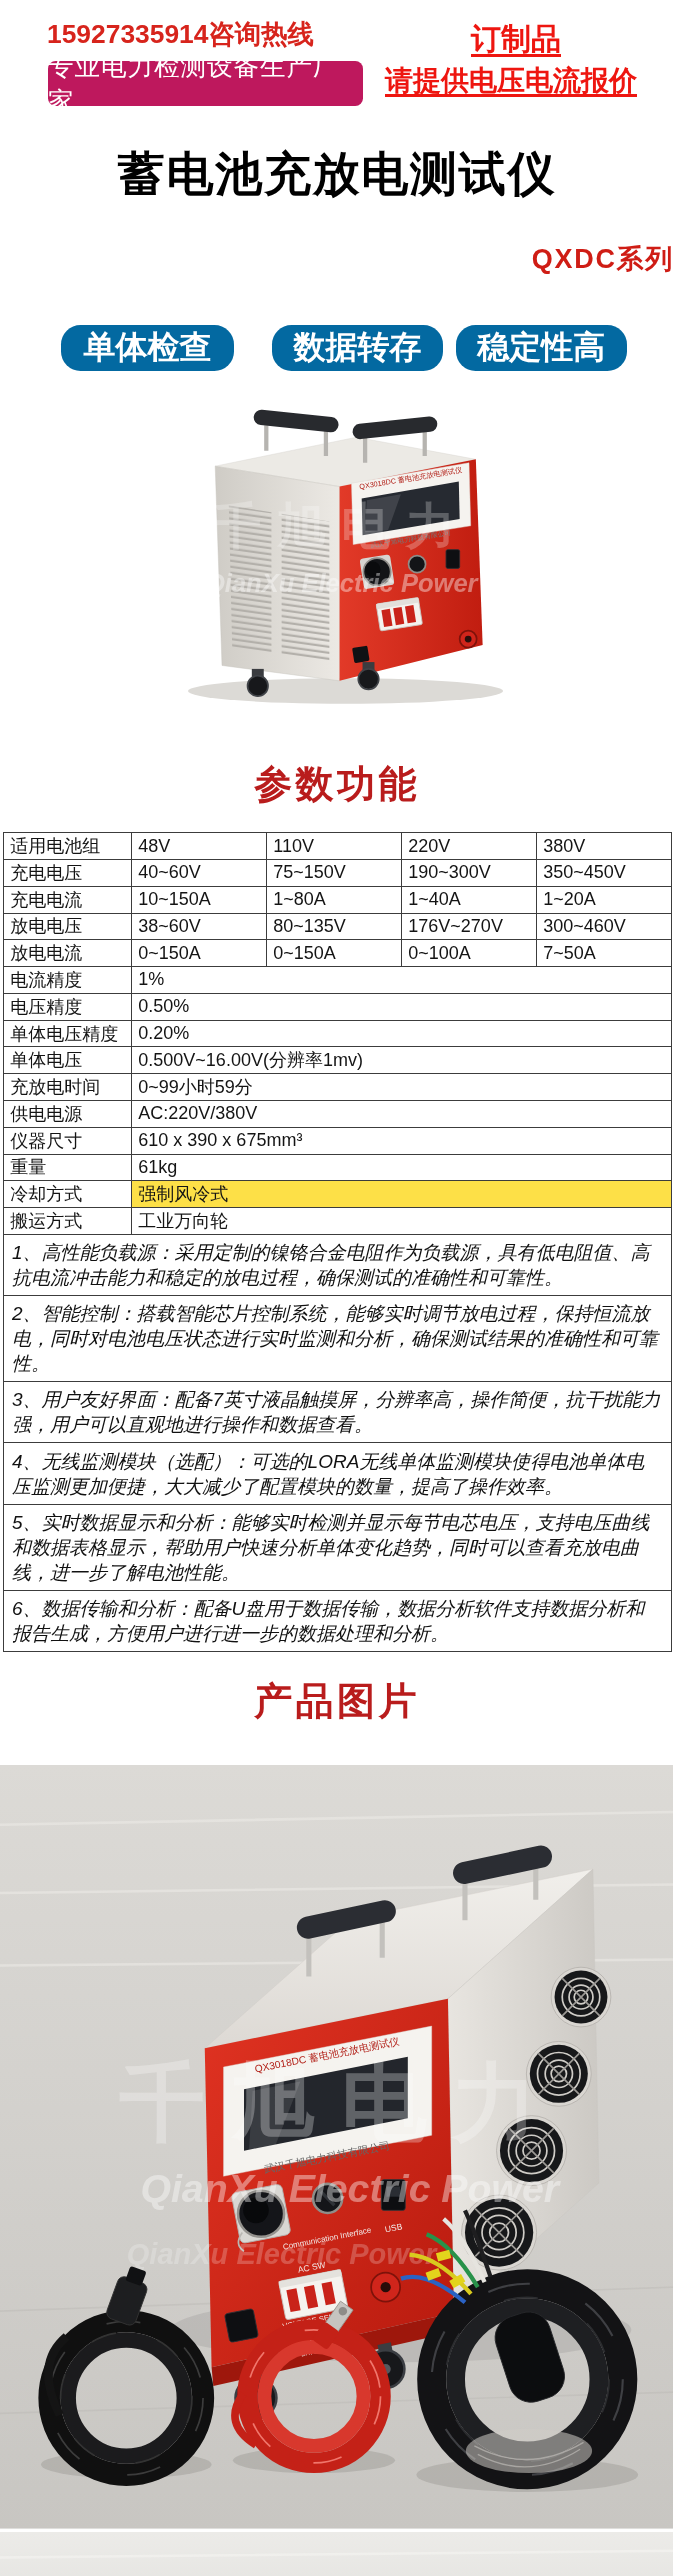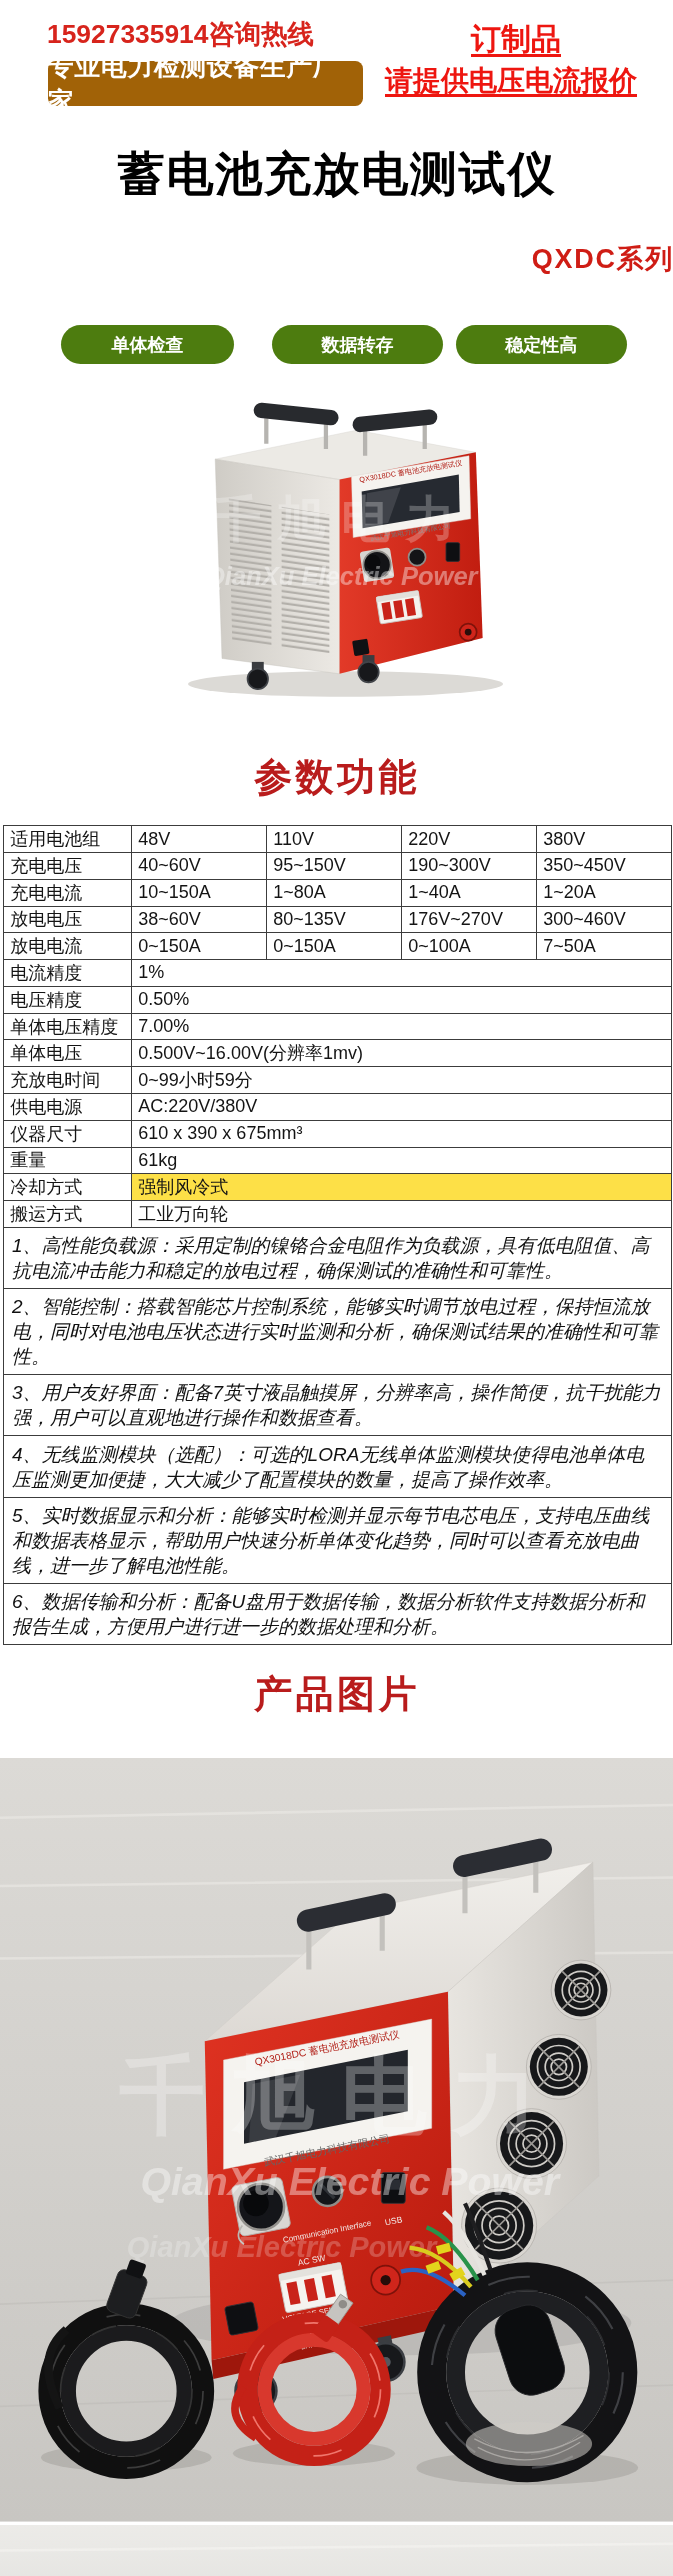--- a/index.html
+++ b/index.html
@@ -4,31 +4,31 @@
 <style>
   html,body{margin:0;padding:0;}
   body{width:674px;background:#ffffff;font-family:"Liberation Sans",sans-serif;}
   .page{position:relative;width:674px;overflow:hidden;}
 
   
   .top{position:relative;height:119px;}
   .phone{position:absolute;left:47px;top:17px;font-size:26.4px;font-weight:600;color:#d7241c;text-align:right;}
   .custom{position:absolute;left:471px;top:19px;font-size:30px;font-weight:800;color:#ee1610;
           text-decoration:underline;text-decoration-thickness:2.6px;text-underline-offset:5.1px;}
-  .factory-badge{position:absolute;left:48px;top:61px;width:315px;height:45px;background:#a16207;
-          border-radius:7.7px;color:#fff;font-size:25.6px;font-weight:700;display:flex;
+  .factory-badge{position:absolute;left:48px;top:61px;width:315px;height:45px;background:#be185d;
+          border-radius:7.7px;color:#fff;font-size:25.6px;font-weight:400;display:flex;
           align-items:center;justify-content:center;letter-spacing:0.9px;}
   .quote{position:absolute;left:385px;top:62px;font-size:28px;font-weight:800;color:#ee1610;
           text-decoration:underline;text-decoration-thickness:2.6px;text-underline-offset:4.3px;}
 
   
   h1.title{margin:24px 0 0;text-align:center;font-size:47px;font-weight:800;color:#000;letter-spacing:1.7px;}
   .series{margin-top:35px;text-align:right;font-size:27px;font-weight:700;color:#cf1d15;letter-spacing:1.7px;}
   .pills{margin:48px 0 0 61px;display:flex;}
-  .pill{height:39px;border-radius:19.6px;background:#4d7c0f;color:#fff;font-size:18px;font-weight:700;
+  .pill{height:46px;border-radius:19.6px;background:#0369a1;color:#fff;font-size:32px;font-weight:700;
         display:flex;align-items:center;justify-content:center;}
   .pill-1{width:173px;margin-right:38px;}
   .pill-2{width:171px;margin-right:12.8px;}
   .pill-3{width:171px;}
 
   .hero-figure{margin:10.2px 0 0;height:339px;position:relative;}
   .hero-figure svg{display:block;width:674px;height:339px;}
 
   
   h2.section-heading{margin:0;text-align:center;font-size:38px;font-weight:800;color:#b91c1c;letter-spacing:3.4px;}
@@ -145,21 +145,21 @@
       <tr>
         <td>适用电池组</td>
         <td>48V</td>
         <td>110V</td>
         <td>220V</td>
         <td>380V</td>
       </tr>
       <tr>
         <td>充电电压</td>
         <td>40~60V</td>
-        <td>95~150V</td>
+        <td>75~150V</td>
         <td>190~300V</td>
         <td>350~450V</td>
       </tr>
       <tr>
         <td>充电电流</td>
         <td>10~150A</td>
         <td>1~80A</td>
         <td>1~40A</td>
         <td>1~20A</td>
       </tr>
@@ -180,21 +180,21 @@
       <tr>
         <td>电流精度</td>
         <td colspan="4">1%</td>
       </tr>
       <tr>
         <td>电压精度</td>
         <td colspan="4">0.50%</td>
       </tr>
       <tr>
         <td>单体电压精度</td>
-        <td colspan="4">7.00%</td>
+        <td colspan="4">0.20%</td>
       </tr>
       <tr>
         <td>单体电压</td>
         <td colspan="4">0.500V~16.00V(分辨率1mv)</td>
       </tr>
       <tr>
         <td>充放电时间</td>
         <td colspan="4">0~99小时59分</td>
       </tr>
       <tr>

